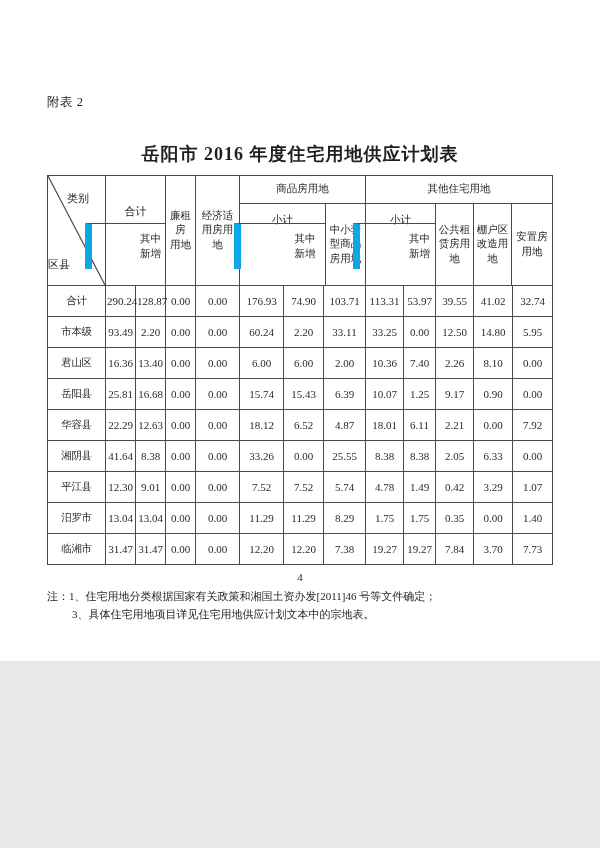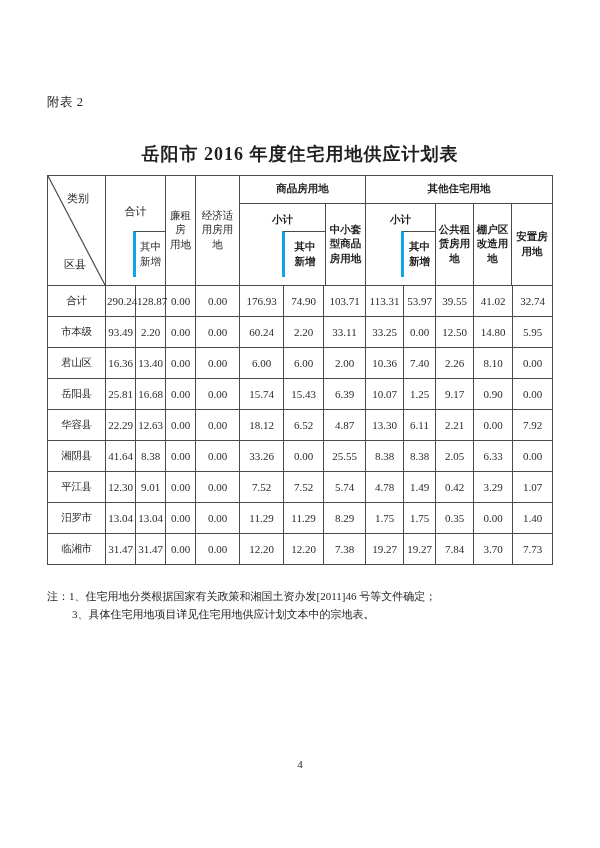--- a/index.html
+++ b/index.html
@@ -1,17 +1,17 @@
 <!DOCTYPE html>
 <html><head>
 <meta charset="utf-8">
 <style>
   html,body{margin:0;padding:0;background:#e8e8e8;}
   .page{
-    position:relative; width:600px; height:848px; margin:0 auto;
+    position:relative; width:600px; height:661px; margin:0 auto;
     background:#ffffff; overflow:hidden;
     font-family:"Liberation Serif","DejaVu Serif",serif;
     color:#1f1f1f;
   }
   .doc{padding:94px 47px 0 47px;}
   .appendix{font-size:12.5px; letter-spacing:.5px;}
   .title{margin-top:31px; text-align:center; font-size:18px; font-weight:bold; letter-spacing:1px;}
   .unit{margin-top:23px; width:505px; text-align:right; font-size:11px;}
 
   table.plan{
@@ -20,31 +20,31 @@
   }
   table.plan,table.plan th,table.plan td{border:1px solid #4a4a4a;}
   table.plan{border:1.5px solid #333;}
   thead tr{border-bottom:1.5px solid #333;}
   th{font-weight:normal; padding:0; font-size:10.5px; line-height:1.35;}
   .pre{white-space:pre-line;}
   .th-mid{vertical-align:middle; text-align:center;}
   .th-corner{position:relative; height:109px; padding:0;}
   .th-corner svg{position:absolute; left:0; top:0; width:100%; height:100%; display:block;}
   .c-top{position:absolute; top:15px; right:16px; font-size:11px;}
-  .c-bot{position:absolute; bottom:13px; left:16px; font-size:11px;}
+  .c-bot{position:absolute; bottom:13px; left:0; font-size:11px;}
   .th-rel{position:relative; vertical-align:top;}
   .float-label{position:absolute; top:28px; left:0; right:0; text-align:center; font-size:11px;}
   .inner-new{
-    position:absolute; bottom:8px; right:0; height:45px;
-    border-top:1px solid #4a4a4a; border-left:3px solid #0ea5e9;
+    position:absolute; bottom:16px; right:0; height:45px;
+    border-top:1px solid #4a4a4a; border-left:7px solid #0ea5e9;
     display:flex; align-items:center; justify-content:center;
-    text-align:center; white-space:pre-line; font-size:10.5px;
+    text-align:center; white-space:pre-line; font-size:10.5px;padding-left:44px;
   }
   .w29{width:29px;} .w40{width:40px;} .w31{width:31px;}
-  .th-group{vertical-align:top; height:109px;font-weight:bold;}
+  .th-group{vertical-align:top; height:109px;}
   .group-top{height:27px; border-bottom:1px solid #4a4a4a; display:flex; align-items:center; justify-content:center;}
   .group-bottom{display:flex; height:81px; width:100%;}
   .sub{position:relative; box-sizing:border-box;}
   .sub + .sub{border-left:1px solid #4a4a4a;}
   .sub .float-label2{margin-top:9px; text-align:center; font-size:10.5px;}
   .sub.text{display:flex; align-items:center; justify-content:center; text-align:center;}
   .w85{width:85px;} .w69{width:69px;} .w38{width:38px;} .fx{flex:1;}
 
   tbody td{height:28px; text-align:center; vertical-align:middle; color:#2a2a2a;}
   tbody td.row-label{font-size:10.5px; white-space:nowrap; letter-spacing:-0.3px;}
@@ -194,21 +194,21 @@
           </tr>
           <tr>
             <td class="row-label">华容县</td>
             <td>22.29</td>
             <td>12.63</td>
             <td>0.00</td>
             <td>0.00</td>
             <td>18.12</td>
             <td>6.52</td>
             <td>4.87</td>
-            <td>13.30</td>
+            <td>18.01</td>
             <td>6.11</td>
             <td>2.21</td>
             <td>0.00</td>
             <td>7.92</td>
           </tr>
           <tr>
             <td class="row-label">湘阴县</td>
             <td>41.64</td>
             <td>8.38</td>
             <td>0.00</td>

